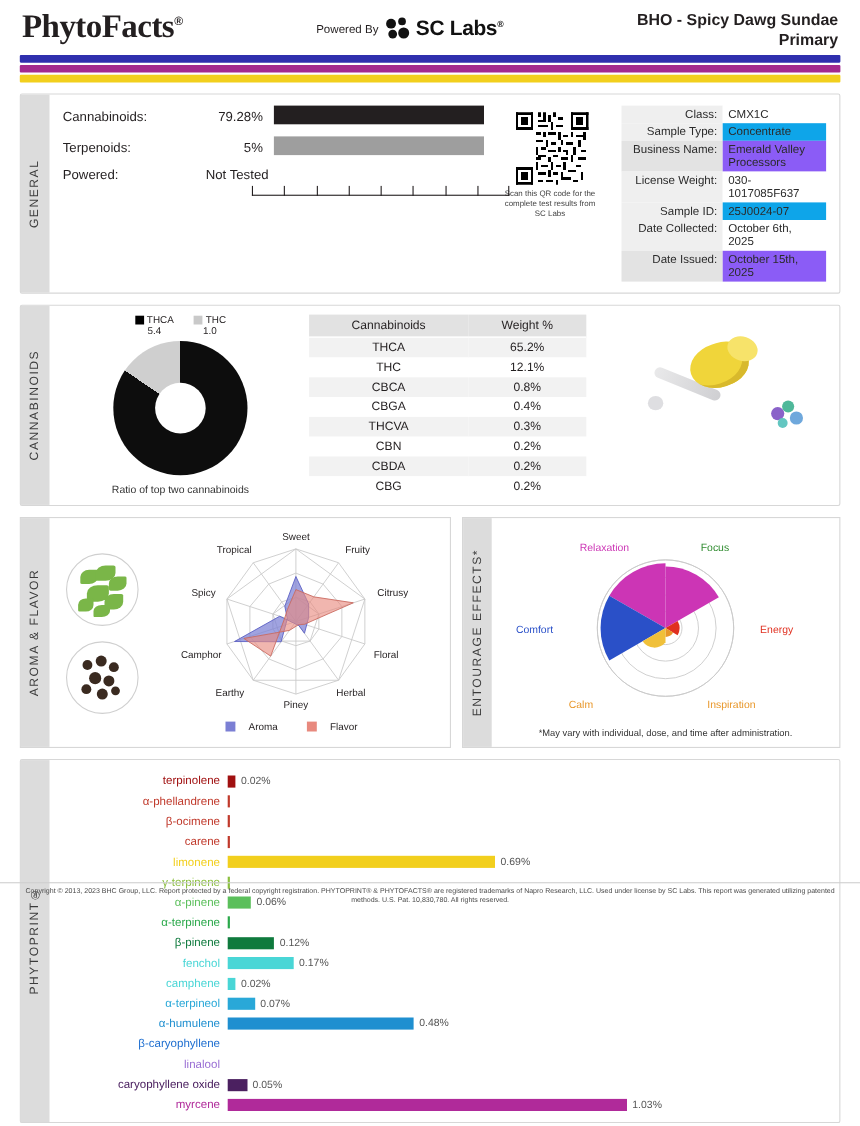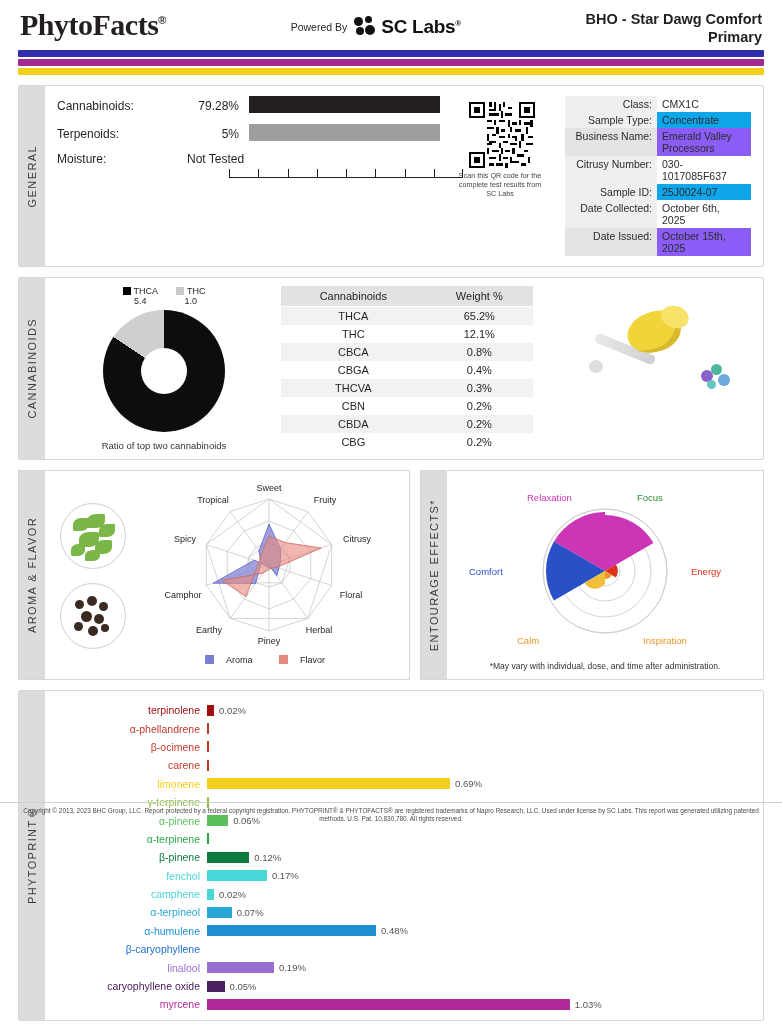--- a/index.html
+++ b/index.html
@@ -143,21 +143,21 @@
           <span class="d1"></span>
             <span class="d2"></span>
             <span class="d3"></span>
             <span class="d4"></span>
         </div>
         <div class="sclabs-text"><span>SC Labs</span><sup>®</sup></div>
       </div>
     </div>
 
     <div class="title-block">
-      <div>BHO - Star Dawg Comfort</div>
+      <div>BHO - Spicy Dawg Sundae</div>
       <div>Primary</div>
     </div>
   </div>
 
   <div class="bars">
     <div class="bar bar-blue"></div>
     <div class="bar bar-purple"></div>
     <div class="bar bar-yellow"></div>
   </div>
 
@@ -175,21 +175,21 @@
             </div>
         </div>
         <div class="gen-row">
           <div class="gen-key">Terpenoids:</div>
           <div class="gen-val">5%</div>
           <div class="gen-bar-wrap">
               <div class="gen-bar gray" style="width:99%"></div>
             </div>
         </div>
         <div class="gen-row">
-          <div class="gen-key">Moisture:</div>
+          <div class="gen-key">Powered:</div>
           <div class="gen-val" style="width:auto;text-align:left;">Not Tested</div>
         </div>
         <div class="axis">
           <i style="left:0%"></i>
             <i style="left:12.5%"></i>
             <i style="left:25%"></i>
             <i style="left:37.5%"></i>
           <i style="left:50%"></i>
             <i style="left:62.5%"></i>
             <i style="left:75%"></i>
@@ -286,21 +286,21 @@
               </tr>
           <tr class="alt">
                 <td class="k">Sample Type:</td>
                 <td class="v">Concentrate</td>
               </tr>
           <tr class="shade">
                 <td class="k">Business Name:</td>
                 <td class="v">Emerald Valley Processors</td>
               </tr>
           <tr>
-                <td class="k">Citrusy Number:</td>
+                <td class="k">License Weight:</td>
                 <td class="v">030-1017085F637</td>
               </tr>
           <tr class="alt">
                 <td class="k">Sample ID:</td>
                 <td class="v">25J0024-07</td>
               </tr>
           <tr>
                 <td class="k">Date Collected:</td>
                 <td class="v">October 6th, 2025</td>
               </tr>
@@ -591,24 +591,20 @@
           <div class="pp-bar-area">
             <div class="pp-bar" style="background: rgb(31, 143, 208); width: 30.9677%;"></div>
             <div class="pp-val">0.48%</div>
           </div>
         </div>
         <div class="pp-row">
           <div class="pp-name" style="color: rgb(31, 111, 208);">β-caryophyllene</div>
         </div>
         <div class="pp-row">
           <div class="pp-name" style="color: rgb(154, 111, 212);">linalool</div>
-          <div class="pp-bar-area">
-            <div class="pp-bar" style="background: rgb(154, 111, 212); width: 12.2581%;"></div>
-            <div class="pp-val">0.19%</div>
-          </div>
         </div>
         <div class="pp-row">
           <div class="pp-name" style="color: rgb(75, 32, 96);">caryophyllene oxide</div>
           <div class="pp-bar-area">
             <div class="pp-bar" style="background: rgb(75, 32, 96); width: 3.22581%;"></div>
             <div class="pp-val">0.05%</div>
           </div>
         </div>
         <div class="pp-row">
           <div class="pp-name" style="color: rgb(176, 42, 154);">myrcene</div>

